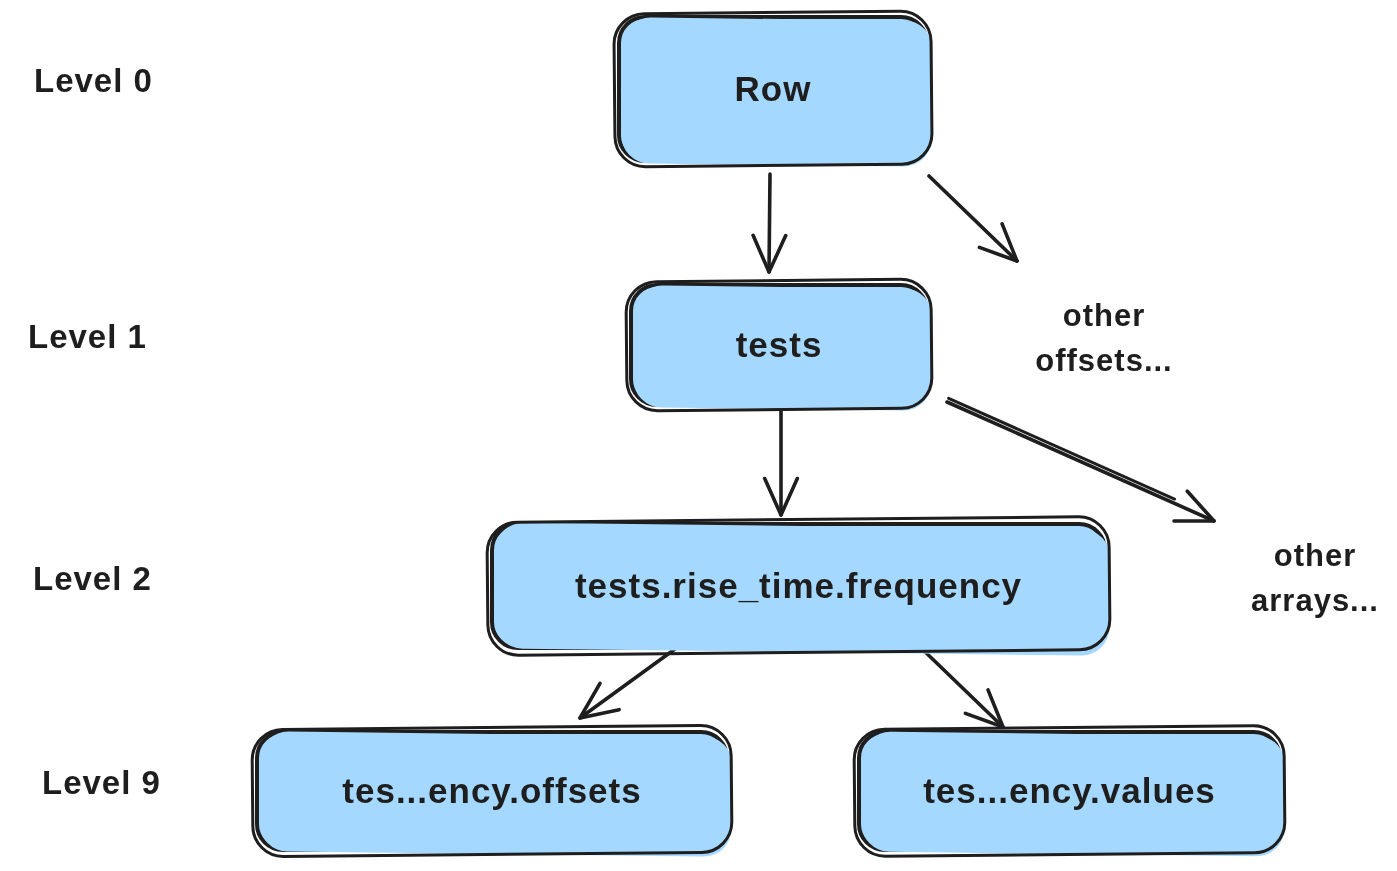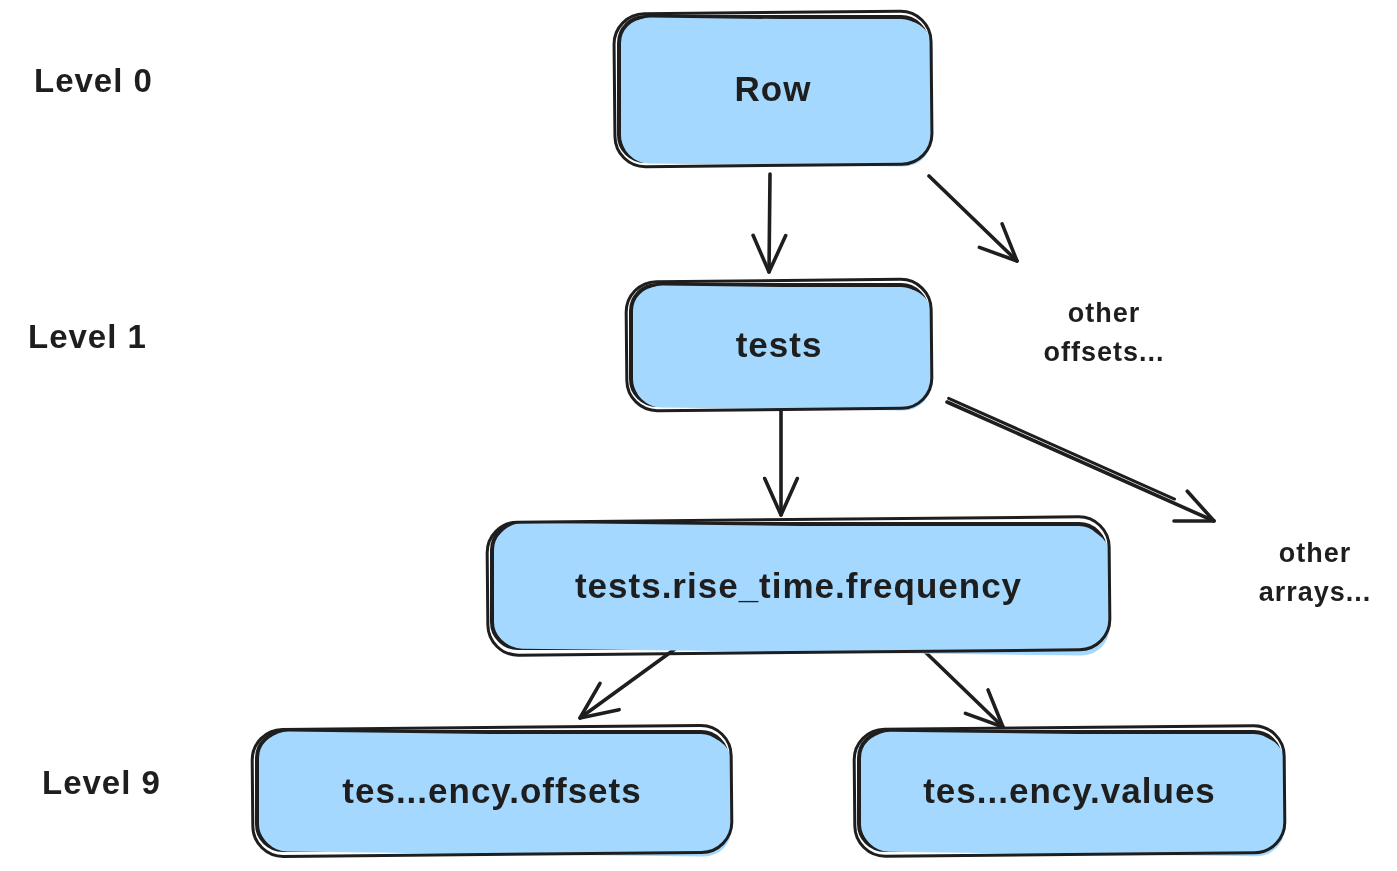--- a/index.html
+++ b/index.html
@@ -57,21 +57,21 @@
   }
   .node .label {
     font-size: 35px;
     font-weight: 600;
     letter-spacing: 1px;
     white-space: nowrap;
     padding: 0 14px;
   }
   .note {
     position: absolute;
-    font-size: 27px;
+    font-size: 31px;
     font-weight: 600;
     letter-spacing: 1px;
     text-align: center;
     line-height: 1.45;
   }
 </style>
 </head>
 <body>
 
 <div class="canvas">
@@ -87,20 +87,21 @@
       <path d="M936.6283618508012 398.3464486204714 L1162.5259088311043 499.0273777989585" fill="none" stroke="#1e1e1e" stroke-width="3" stroke-linecap="round" stroke-linejoin="round"></path>
       <path d="M1162.0 521.0 L1202 521 L1175.3 491.2" fill="none" stroke="#1e1e1e" stroke-width="3.6" stroke-linecap="round" stroke-linejoin="round"></path>
       <path d="M663 649 L568 718" fill="none" stroke="#1e1e1e" stroke-width="3.6" stroke-linecap="round" stroke-linejoin="round"></path>
       <path d="M588.0 683.3 L568 718 L607.1 709.7" fill="none" stroke="#1e1e1e" stroke-width="3.6" stroke-linecap="round" stroke-linejoin="round"></path>
       <path d="M906 645 L991 727" fill="none" stroke="#1e1e1e" stroke-width="3.6" stroke-linecap="round" stroke-linejoin="round"></path>
       <path d="M953.4 713.4 L991 727 L976.0 689.9" fill="none" stroke="#1e1e1e" stroke-width="3.6" stroke-linecap="round" stroke-linejoin="round"></path>
     </svg>
 
   <div class="lvl" style="left:22px;  top:62px">Level 0</div>
   <div class="lvl" style="left:16px;  top:318px">Level 1</div>
+  <div class="lvl" style="left:21px;  top:560px">Level 2</div>
   <div class="lvl" style="left:30px;  top:764px">Level 9</div>
 
   <div class="node" style="left:605px; top:15px;  width:312px; height:148px">
     <span class="label">Row</span>
   </div>
   <div class="node" style="left:617px; top:283px; width:300px; height:124px">
     <span class="label">tests</span>
   </div>
   <div class="node" style="left:478px; top:522px; width:617px; height:128px">
     <span class="label">tests.rise_time.frequency</span>

